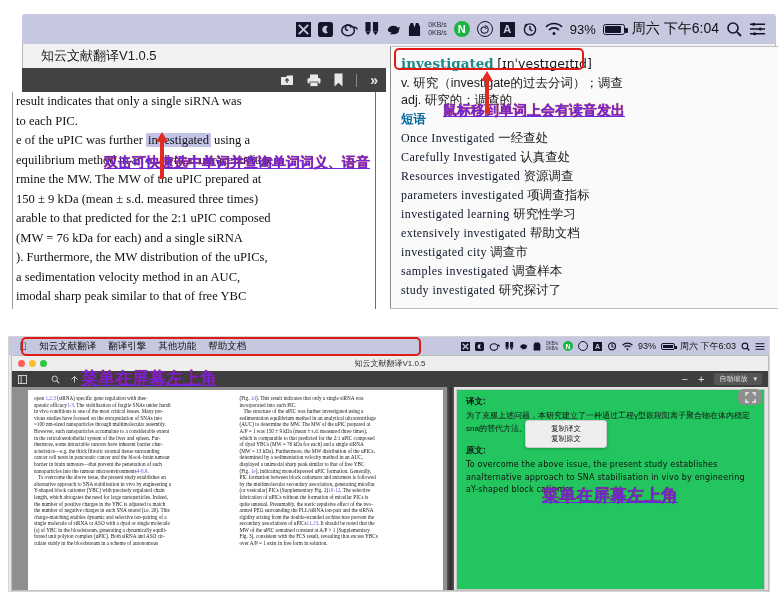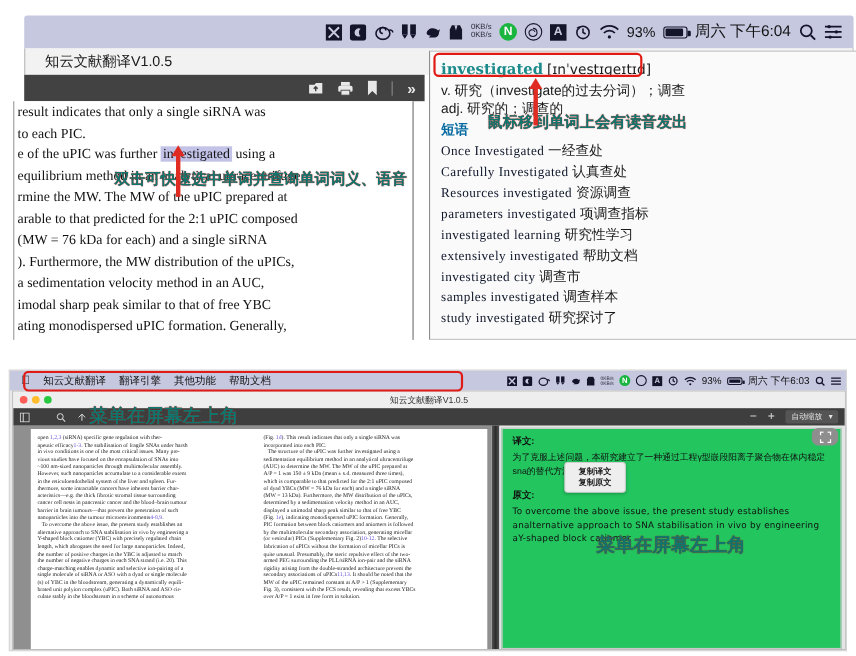--- a/index.html
+++ b/index.html
@@ -60,22 +60,22 @@
   .dict-head { font-family:"Liberation Serif", serif; font-size:13.5px; color:#1f1f1f; margin-bottom:3px; }
   .dict-word { color:#1c8a8a; font-weight:bold; font-family:"DejaVu Serif", serif; }
   .dict-phon { color:#1a1a1a; font-family:"DejaVu Sans", sans-serif; font-size:12.5px; }
   .dict-def { font-size:12.5px; color:#1a1a1a; line-height:17px; }
   .dict-sub { font-size:12.5px; color:#0369a1; font-weight:bold; line-height:19px; margin-top:1px; }
   .phrase-row { font-size:12.5px; line-height:19px; color:#222; white-space:nowrap; }
   .phrase-en { color:#0f172a; font-family:Liberation Serif, serif; font-size:12px; letter-spacing:.4px; }
   .phrase-cn { color:#1a1a1a; font-family:"Liberation Sans", sans-serif; }
 
   .ann-red-box { position:absolute; border:2px solid #e01a15; border-radius:5px; pointer-events:none; }
-  .ann-red-text { position:absolute; color:#0f766e; font-weight:bold; font-family:"Liberation Sans",sans-serif;
-                  white-space:nowrap; text-shadow:0 0 1px #c00000; }
+  .ann-red-text { position:absolute; color:#6d28d9; font-weight:bold; font-family:"Liberation Sans",sans-serif;
+                  white-space:nowrap; text-shadow:0 0 1px #c00000;text-decoration:underline; }
   .arrow-up { position:absolute; width:4px; background:#e02b22; }
   .arrow-up:before { content:""; position:absolute; left:-4px; top:-9px; width:0; height:0;
                      border-left:6px solid transparent; border-right:6px solid transparent; border-bottom:10px solid #e02b22; }
 
   
   .panel-bot { position:absolute; left:8px; top:336px; width:762px; height:256px;
                border:1px solid #d5d5d5; background:#e9e9e9; overflow:hidden; }
 
   .mac-menubar-bot { position:absolute; left:0; top:0; width:762px; height:18px; background:#c6c8e0;
                      display:flex; align-items:center; }
@@ -116,22 +116,22 @@
               color:#1a1a1a; text-align:justify; }
   .pdf-tiny .ref { color:#6a4fd8; }
 
   .split-bar { width:7px; background:linear-gradient(90deg,#555,#2c2c2c,#555); }
 
   .trans-area { flex:1; background:#e4e4e4; padding:2px 3px 0 2px; position:relative; }
   .trans-card { background:#22c55e; height:201px; border:1px solid #c9c9c9; padding:6px 9px; position:relative; overflow:hidden; }
   .trans-lbl { font-size:8.5px; color:#111; font-weight:bold; margin-bottom:2px; font-family:"Liberation Sans",sans-serif; }
   .trans-cn { font-size:8px; line-height:12.5px; color:#111; font-family:"Liberation Sans",sans-serif; }
   .trans-en { font-size:8px; line-height:12.5px; color:#111; font-family:"DejaVu Sans",sans-serif; letter-spacing:.2px; }
-  .ctx-menu { position:absolute; left:56px; top:30px; background:#eeeeee; border:1px solid #cfcfcf;
-              border-radius:3px; box-shadow:0 1px 3px rgba(0,0,0,.25); padding:3px 12px;font-weight:bold; }
+  .ctx-menu { position:absolute; left:68px; top:30px; background:#eeeeee; border:1px solid #cfcfcf;
+              border-radius:3px; box-shadow:0 1px 3px rgba(0,0,0,.25); padding:3px 25px; }
   .ctx-item { font-size:7.5px; color:#222; line-height:10px; white-space:nowrap; font-family:"Liberation Sans",sans-serif; }
   .fs-btn { position:absolute; right:6px; top:2px; width:24px; height:16px; background:#8e8e8e;
             border-radius:6px; display:flex; align-items:center; justify-content:center; color:#fff; font-size:9px; }
 </style>
 </head>
 <body>
 
 <div class="panel-top">
 
   <div class="mac-menubar-top">
@@ -247,20 +247,21 @@
     <span class="tb-divider"></span>
     <span class="tb-ico" style="font-size:14px;font-weight:bold">»</span>
   </div>
 
   <div class="pdf-body-top">
     <div class="pdf-line"> result indicates that only a single siRNA was</div>
     <div class="pdf-line">to each PIC.</div>
     <div class="pdf-line"><span>e of the uPIC was further </span><span class="hl-word">investigated</span><span> using a</span></div>
     <div class="pdf-line">equilibrium method in an analytical ultracentrifuge</div>
     <div class="pdf-line">rmine the MW. The MW of the uPIC prepared at</div>
+    <div class="pdf-line">150 ± 9 kDa (mean ± s.d. measured three times)</div>
     <div class="pdf-line">arable to that predicted for the 2:1 uPIC composed</div>
     <div class="pdf-line"> (MW = 76 kDa for each) and a single siRNA</div>
     <div class="pdf-line">). Furthermore, the MW distribution of the uPICs,</div>
     <div class="pdf-line"> a sedimentation velocity method in an AUC,</div>
     <div class="pdf-line">imodal sharp peak similar to that of free YBC</div>
     <div class="pdf-line">ating monodispersed uPIC formation. Generally,</div>
 
   </div>
 
   <div class="dict-panel">

